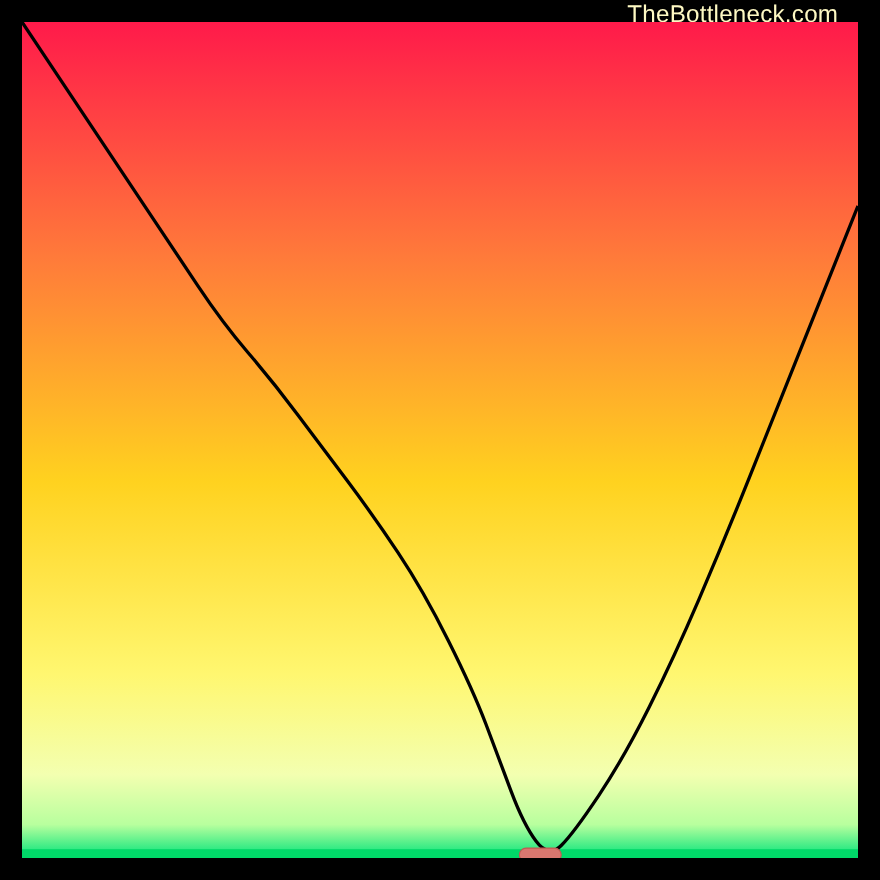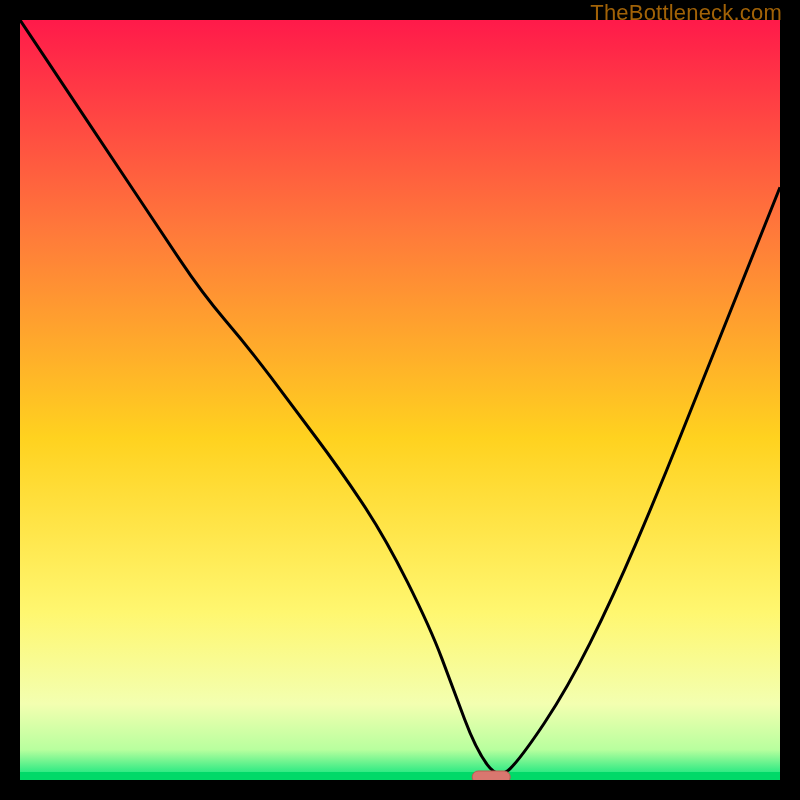--- a/index.html
+++ b/index.html
@@ -27,22 +27,22 @@
     height: 760px;
     
   }
   .gradient-bg {
     position: absolute;
     left: 0; top: 0; width: 100%; height: 100%;
   }
   .watermark {
     position: absolute;
     top: 0px;
-    right: 18px;
-    color: #a16207;
+    right: 38px;
+    color: #fef9c3;
     font-size: 22px;
     font-weight: 500;
     letter-spacing: 0.2px;
     user-select: none;
   }
   svg { display: block; }
 </style>
 </head>
 <body>
 

